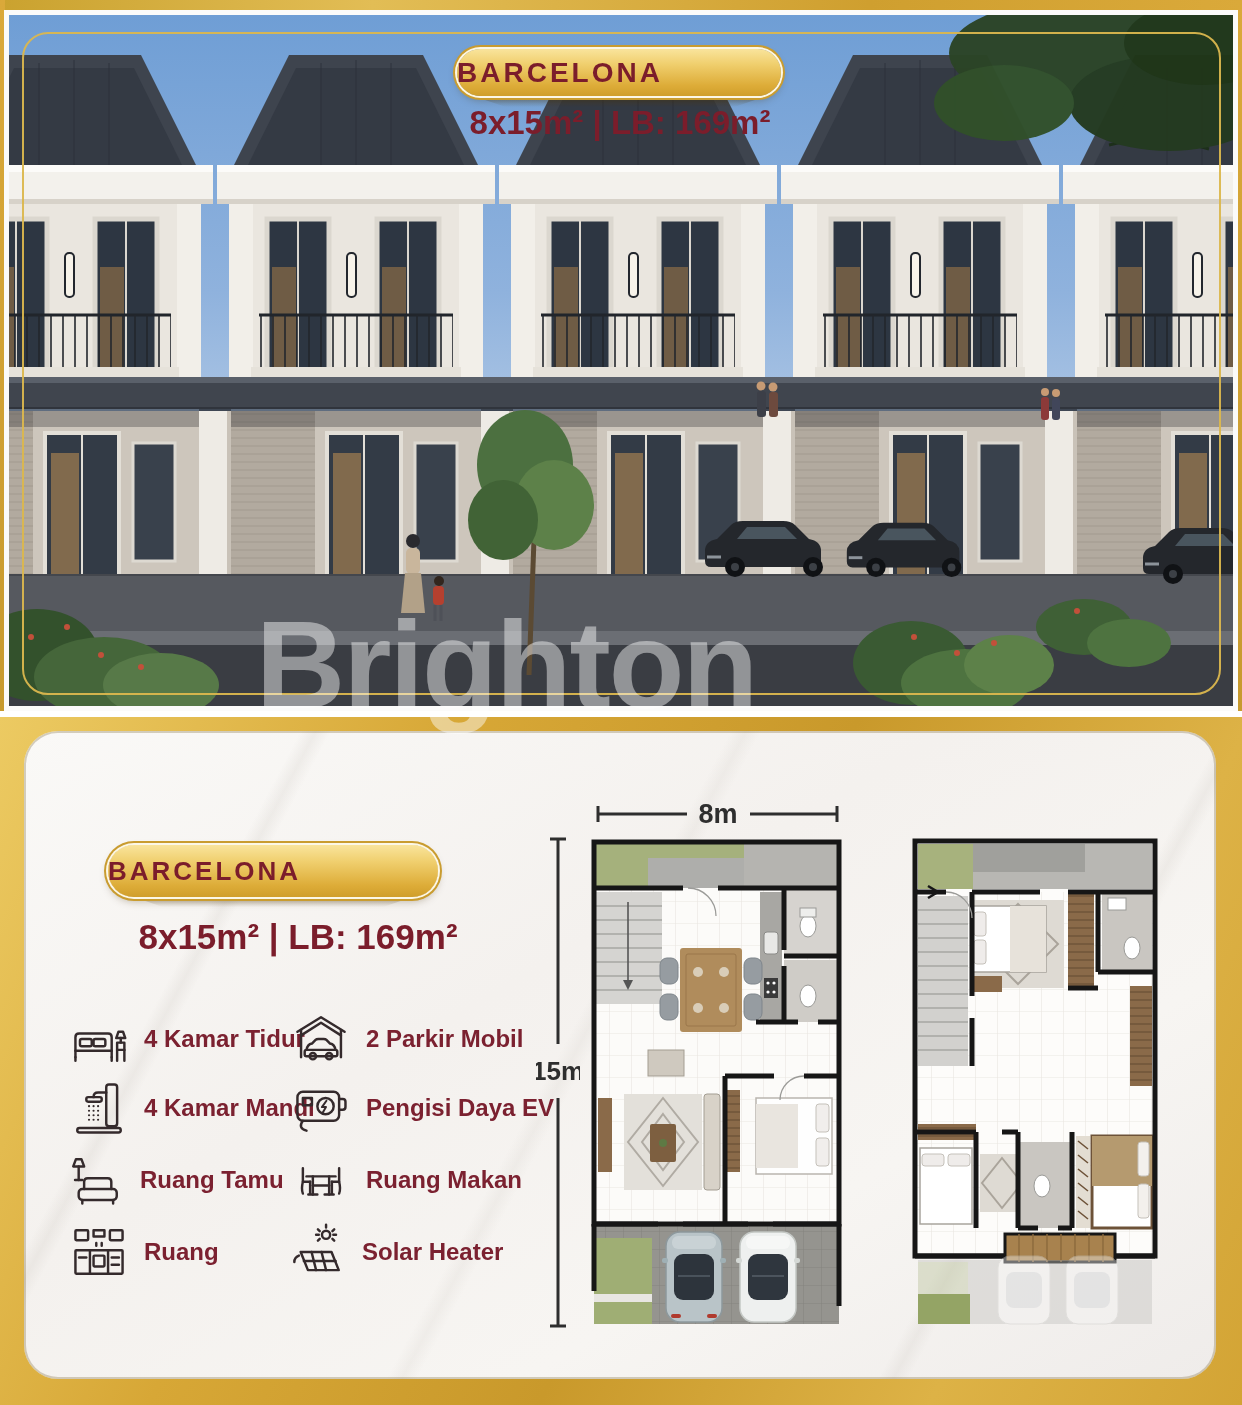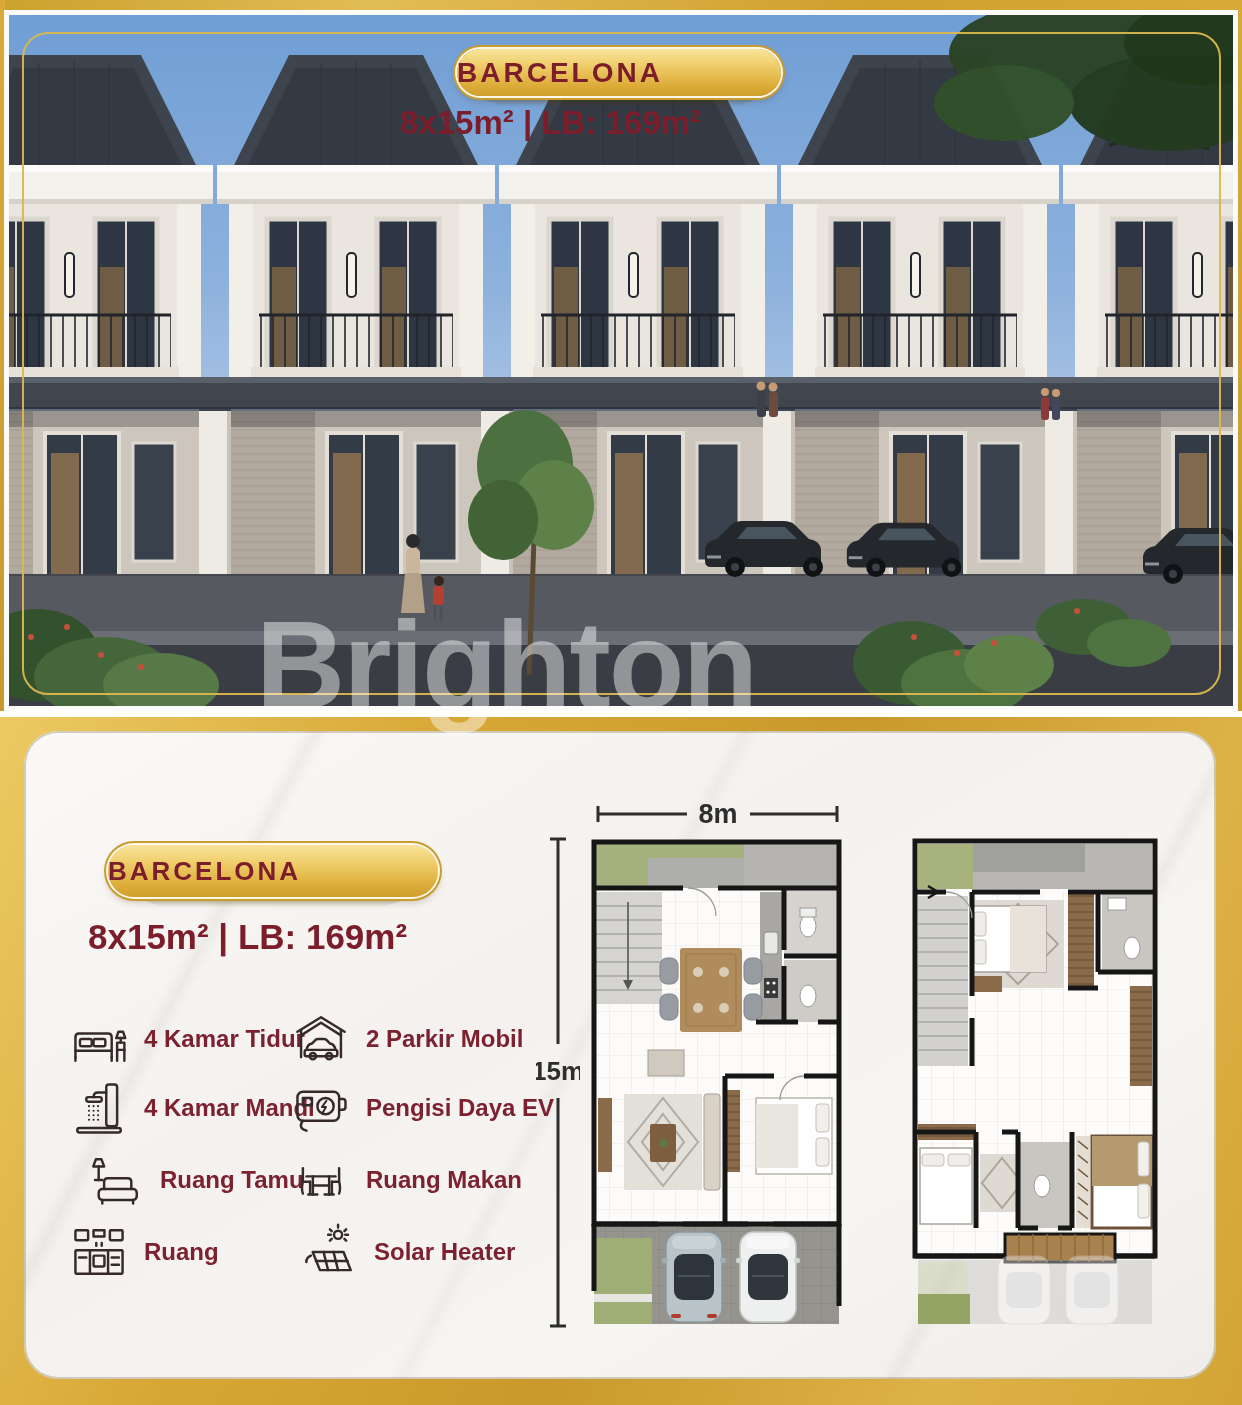--- a/index.html
+++ b/index.html
@@ -35,21 +35,21 @@
     color:#7b1d2b;font-weight:700;z-index:4;
   }
   .hero-badge{left:457px;top:49px;width:324px;height:47px;font-size:28px;letter-spacing:3px;}
   .ribbon-shadow{
     position:absolute;z-index:3;height:12px;
     background:linear-gradient(180deg,rgba(80,55,5,.38),rgba(80,55,5,0));
     clip-path:polygon(0 0,100% 0,88% 100%,12% 100%);
   }
   .hero-ribbon{left:470px;top:95px;width:300px;}
   .spec-text{
-    position:absolute;text-align:left;color:#7b1d2b;font-weight:800;z-index:4;
+    position:absolute;text-align:center;color:#7b1d2b;font-weight:800;z-index:4;
   }
   .hero-spec{left:400px;top:104px;width:440px;font-size:33px;}
   .watermark{
     position:absolute;left:0;top:603px;width:1012px;text-align:center;
     font-size:124px;font-weight:700;line-height:1;letter-spacing:-2px;
     color:rgba(255,255,255,.45);z-index:6;pointer-events:none;
   }
 
   
   .bottom-section{position:absolute;left:0;top:711px;width:1242px;height:694px;background:#fff;}
@@ -268,21 +268,21 @@
               <circle cx="31" cy="40" r="1.2"></circle>
               <circle cx="21" cy="45" r="1.2"></circle>
               <circle cx="26" cy="45" r="1.2"></circle>
               <circle cx="31" cy="45" r="1.2"></circle>
             </g>
             <rect x="8" y="54" width="48" height="5" rx="2.5"></rect>
           </svg>
       </span>
       <span class="f-label">4 Kamar Mandi</span>
     </div>
-    <div class="feature" style="left:62px;top:418px;">
+    <div class="feature" style="left:42px;top:418px;">
       <span class="f-icon">
         <svg viewBox="0 0 64 64">
             <path d="M14 32 v-15"></path>
             <path d="M8 17 h12 l-3-8 h-6 z"></path>
             <path d="M10 32 h8"></path>
             <path d="M20 42 v-8 q0-4 4-4 h22 q4 0 4 4 v8"></path>
             <rect x="14" y="42" width="42" height="12" rx="4"></rect>
             <path d="M18 54 v4 M52 54 v4"></path>
           </svg>
       </span>
@@ -342,21 +342,21 @@
             <path d="M12 19 v15 h8"></path>
             <path d="M12 34 q-2 8 0 13"></path>
             <path d="M20 34 v13"></path>
             <path d="M52 19 v15 h-8"></path>
             <path d="M52 34 q2 8 0 13"></path>
             <path d="M44 34 v13"></path>
           </svg>
       </span>
       <span class="f-label">Ruang Makan</span>
     </div>
-    <div class="feature" style="left:276px;top:490px;">
+    <div class="feature" style="left:264px;top:490px;">
       <span class="f-icon">
         <svg viewBox="0 0 64 64">
             <circle cx="42" cy="13" r="4.5"></circle>
             <path d="M42 5 v-3 M49 9 l2-2 M35 9 l-2-2 M50 13 h3 M34 13 h-3 M49 17.5 l2 2 M35 17.5 l-2 2"></path>
             <path d="M14 32 h34 l8 20 H22 z"></path>
             <path d="M17.5 42 h35"></path>
             <path d="M26 32 l5 20 M37 32 l5 20"></path>
             <path d="M12 36 q-5 2-5 7"></path>
           </svg>
       </span>

